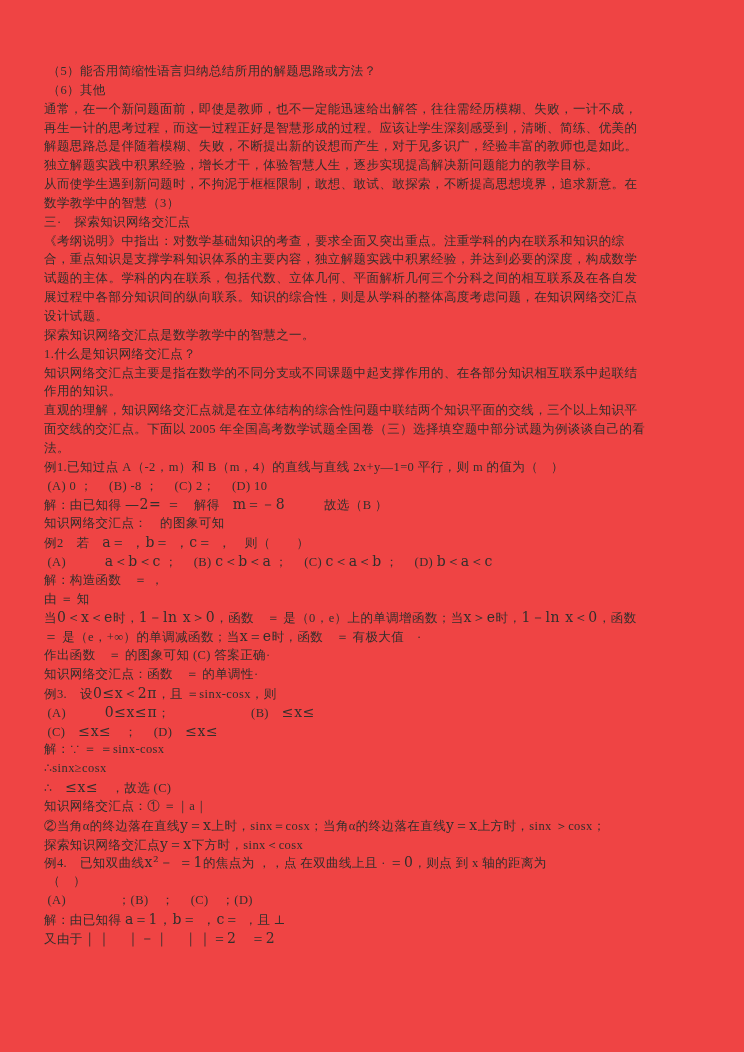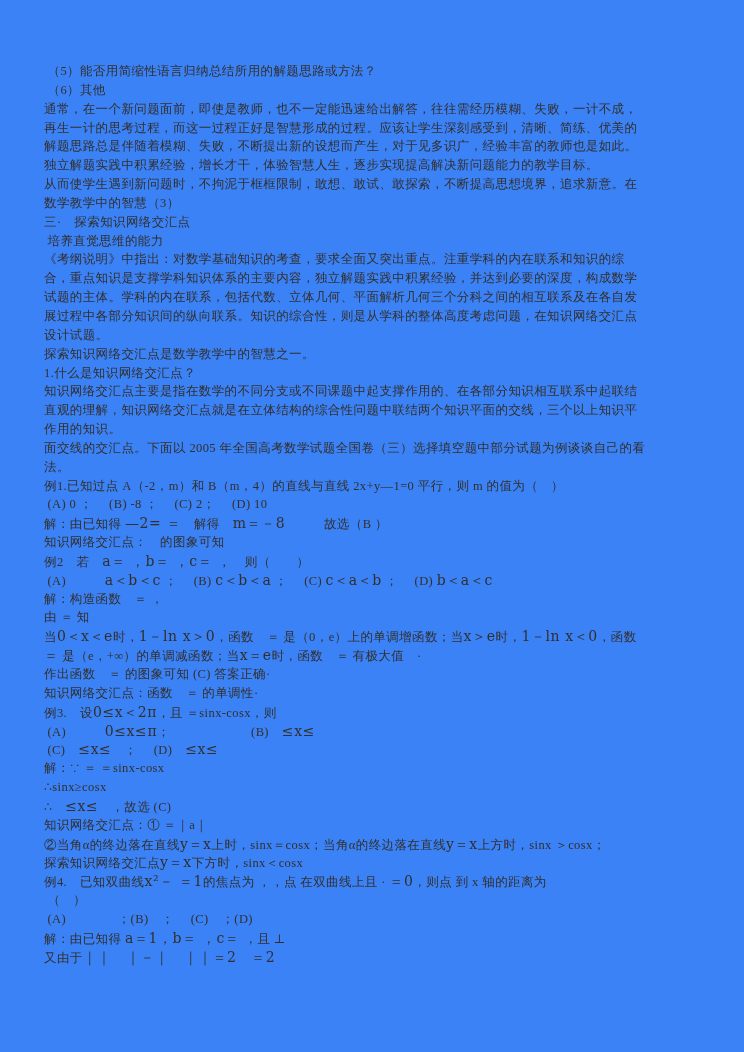--- a/index.html
+++ b/index.html
@@ -4,21 +4,21 @@
 <style>
   html, body {
     margin: 0;
     padding: 0;
     background: #ffffff;
   }
   .page {
     position: relative;
     width: 744px;
     height: 1052px;
-    background: #3b82f6;
+    background: #ef4444;
     overflow: hidden;
     font-family: "Liberation Serif", "DejaVu Serif", serif;
   }
   .doc {
     position: absolute;
     left: 44px;
     top: 62px;
     width: 668px;
     color: #332f2c;
   }
@@ -46,31 +46,30 @@
   <div class="doc">
       <div class="line"><span class="seg"> （5）能否用简缩性语言归纳总结所用的解题思路或方法？</span></div>
       <div class="line"><span class="seg"> （6）其他</span></div>
       <div class="line"><span class="seg">通常，在一个新问题面前，即使是教师，也不一定能迅速给出解答，往往需经历模糊、失败，一计不成，</span></div>
       <div class="line"><span class="seg">再生一计的思考过程，而这一过程正好是智慧形成的过程。应该让学生深刻感受到，清晰、简练、优美的</span></div>
       <div class="line"><span class="seg">解题思路总是伴随着模糊、失败，不断提出新的设想而产生，对于见多识广，经验丰富的教师也是如此。</span></div>
       <div class="line"><span class="seg">独立解题实践中积累经验，增长才干，体验智慧人生，逐步实现提高解决新问题能力的教学目标。</span></div>
       <div class="line"><span class="seg">从而使学生遇到新问题时，不拘泥于框框限制，敢想、敢试、敢探索，不断提高思想境界，追求新意。在</span></div>
       <div class="line"><span class="seg">数学教学中的智慧（3）</span></div>
       <div class="line"><span class="seg">三·　探索知识网络交汇点</span></div>
-      <div class="line"><span class="seg"> 培养直觉思维的能力</span></div>
       <div class="line"><span class="seg">《考纲说明》中指出：对数学基础知识的考查，要求全面又突出重点。注重学科的内在联系和知识的综</span></div>
       <div class="line"><span class="seg">合，重点知识是支撑学科知识体系的主要内容，独立解题实践中积累经验，并达到必要的深度，构成数学</span></div>
       <div class="line"><span class="seg">试题的主体。学科的内在联系，包括代数、立体几何、平面解析几何三个分科之间的相互联系及在各自发</span></div>
       <div class="line"><span class="seg">展过程中各部分知识间的纵向联系。知识的综合性，则是从学科的整体高度考虑问题，在知识网络交汇点</span></div>
       <div class="line"><span class="seg">设计试题。</span></div>
       <div class="line"><span class="seg">探索知识网络交汇点是数学教学中的智慧之一。</span></div>
       <div class="line"><span class="seg">1.什么是知识网络交汇点？</span></div>
       <div class="line"><span class="seg">知识网络交汇点主要是指在数学的不同分支或不同课题中起支撑作用的、在各部分知识相互联系中起联结</span></div>
+      <div class="line"><span class="seg">作用的知识。</span></div>
       <div class="line"><span class="seg">直观的理解，知识网络交汇点就是在立体结构的综合性问题中联结两个知识平面的交线，三个以上知识平</span></div>
-      <div class="line"><span class="seg">作用的知识。</span></div>
       <div class="line"><span class="seg">面交线的交汇点。下面以 2005 年全国高考数学试题全国卷（三）选择填空题中部分试题为例谈谈自己的看</span></div>
       <div class="line"><span class="seg">法。</span></div>
       <div class="line"><span class="seg">例1.已知过点 A（-2，m）和 B（m，4）的直线与直线 2x+y—1=0 平行，则 m 的值为（　）</span></div>
       <div class="line"><span class="seg"> (A) 0 ；　 (B) -8 ；　 (C) 2；　 (D) 10</span></div>
       <div class="line"><span class="seg">解：由已知得 </span><span class="seg math">—2= ＝</span><span class="seg">　解得　</span><span class="seg math">m＝－8</span><span class="seg">　　　故选（B ）</span></div>
       <div class="line"><span class="seg">知识网络交汇点：　的图象可知</span></div>
       <div class="line"><span class="seg">例2　若　</span><span class="seg math">a＝ ，b＝ ，c＝ ，</span><span class="seg">　则（　　）</span></div>
       <div class="line"><span class="seg"> (A)　　　</span><span class="seg math">a＜b＜c</span><span class="seg"> ；　 (B) </span><span class="seg math">c＜b＜a</span><span class="seg"> ；　 (C) </span><span class="seg math">c＜a＜b</span><span class="seg"> ；　 (D) </span><span class="seg math">b＜a＜c</span></div>
       <div class="line"><span class="seg">解：构造函数　＝ ，</span></div>
       <div class="line"><span class="seg">由 ＝ 知</span></div>

